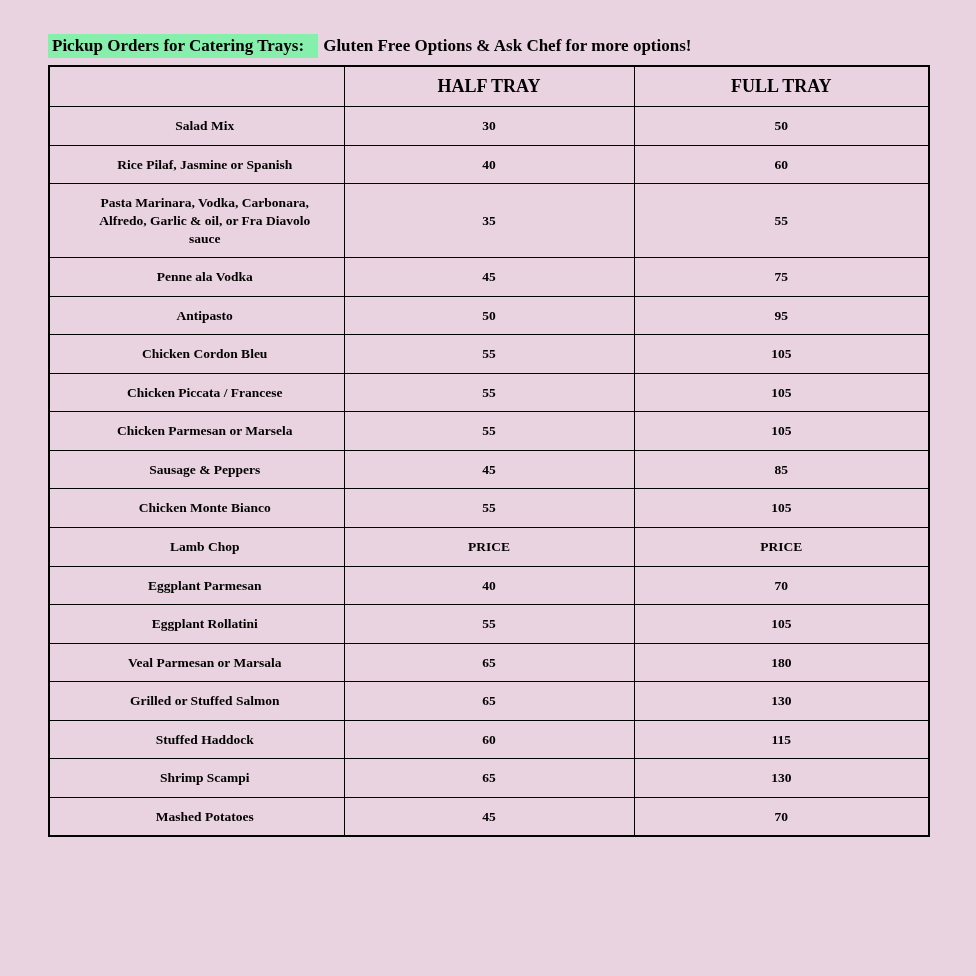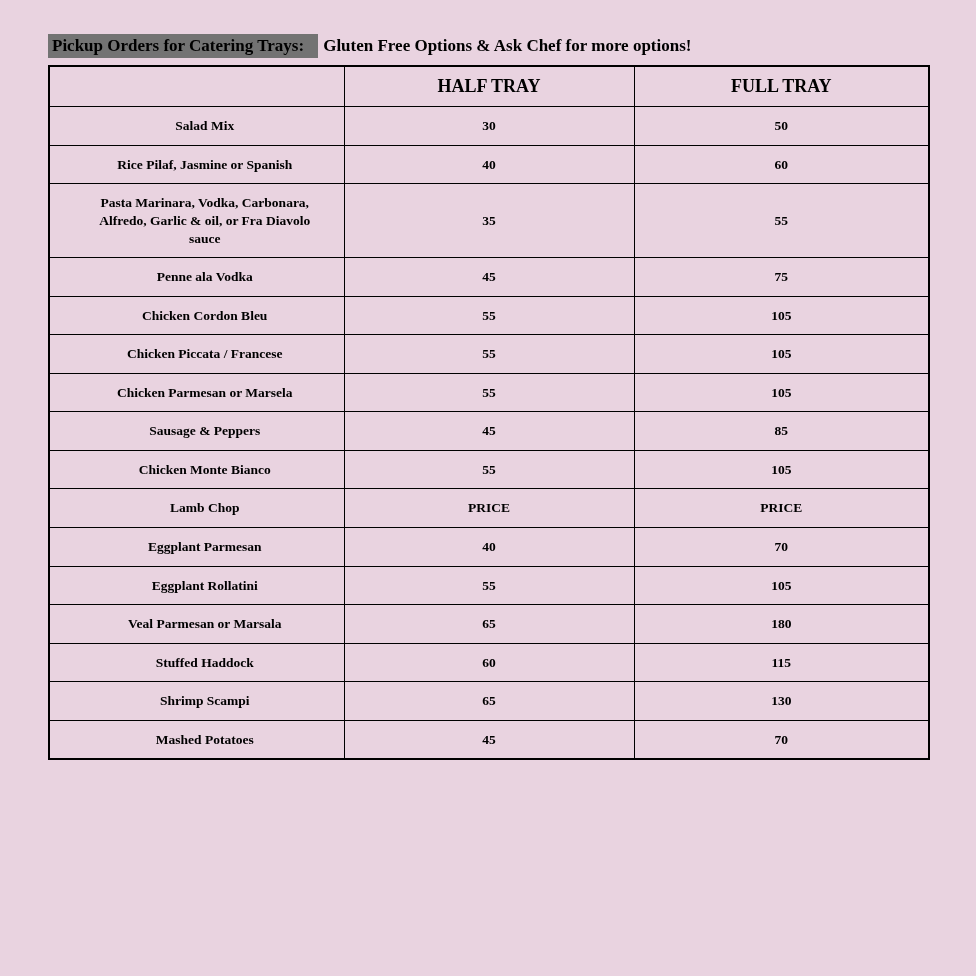--- a/index.html
+++ b/index.html
@@ -15,21 +15,21 @@
   .page {
     padding: 36px 48px 0 48px;
   }
   .title-line {
     font-weight: bold;
     font-size: 17px;
     margin: 0 0 9px 0;
     white-space: nowrap;
   }
   .highlight {
-    background: #737373;
+    background: #86efac;
     padding: 2px 14px 3px 4px;
     margin-right: 5px;
   }
   table.menu {
     border-collapse: collapse;
     width: 880px;
     table-layout: fixed;
     border: 2px solid #000;
   }
   table.menu th,
@@ -88,20 +88,25 @@
           <td class="item-col">Pasta Marinara, Vodka, Carbonara, Alfredo, Garlic &amp; oil, or Fra Diavolo sauce</td>
           <td>35</td>
           <td>55</td>
         </tr>
         <tr>
           <td class="item-col">Penne ala Vodka</td>
           <td>45</td>
           <td>75</td>
         </tr>
         <tr>
+          <td class="item-col">Antipasto</td>
+          <td>50</td>
+          <td>95</td>
+        </tr>
+        <tr>
           <td class="item-col">Chicken Cordon Bleu</td>
           <td>55</td>
           <td>105</td>
         </tr>
         <tr>
           <td class="item-col">Chicken Piccata / Francese</td>
           <td>55</td>
           <td>105</td>
         </tr>
         <tr>
@@ -133,20 +138,25 @@
           <td class="item-col">Eggplant Rollatini</td>
           <td>55</td>
           <td>105</td>
         </tr>
         <tr>
           <td class="item-col">Veal Parmesan or Marsala</td>
           <td>65</td>
           <td>180</td>
         </tr>
         <tr>
+          <td class="item-col">Grilled or Stuffed Salmon</td>
+          <td>65</td>
+          <td>130</td>
+        </tr>
+        <tr>
           <td class="item-col">Stuffed Haddock</td>
           <td>60</td>
           <td>115</td>
         </tr>
         <tr>
           <td class="item-col">Shrimp Scampi</td>
           <td>65</td>
           <td>130</td>
         </tr>
         <tr>

